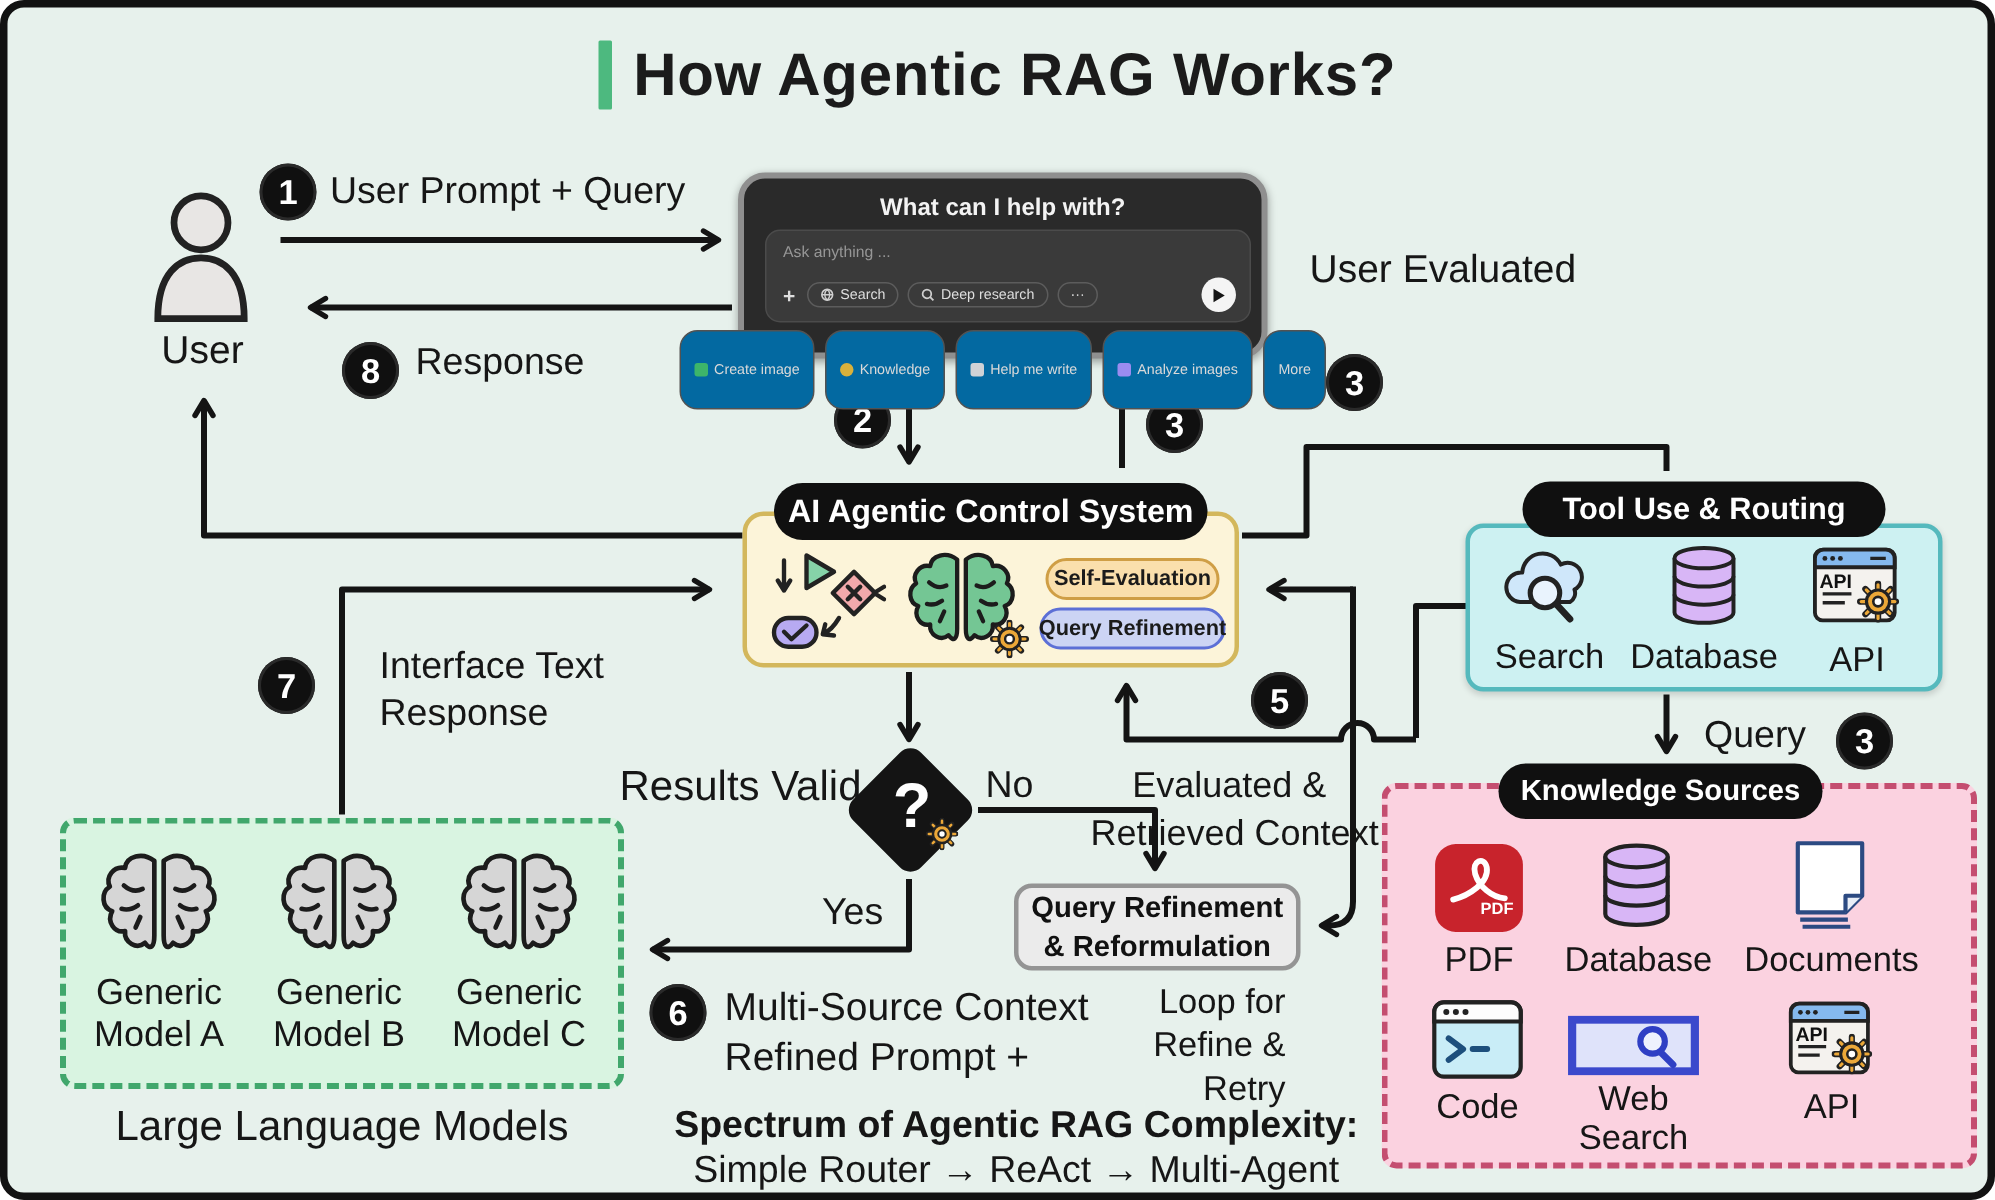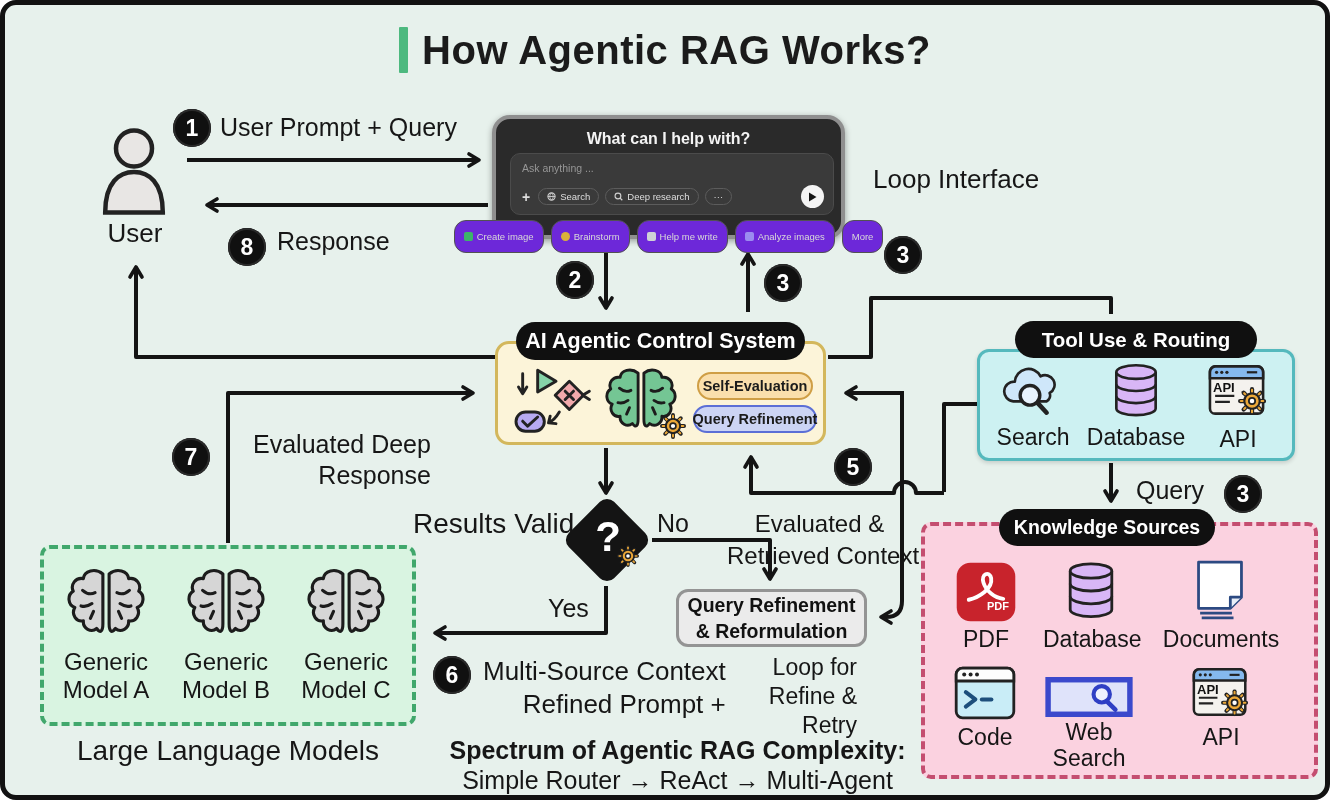--- a/index.html
+++ b/index.html
@@ -1,33 +1,33 @@
 <!DOCTYPE html>
 <html><head>
 <meta charset="utf-8">
 <style>
   html,body{margin:0;padding:0;background:#fff;font-family:"Liberation Sans","DejaVu Sans",sans-serif;}
   .canvas{position:relative;width:1330px;height:800px;background:#e7f1ec;border:5px solid #121212;border-radius:16px;box-sizing:border-box;overflow:hidden;}
   .abs{position:absolute;}
-  .lbl{position:absolute;color:#161616;font-weight:500;line-height:1.25;white-space:nowrap;text-align:right;}
+  .lbl{position:absolute;color:#161616;font-weight:500;line-height:1.25;white-space:nowrap;}
   .badge{position:absolute;width:38px;height:38px;border-radius:50%;background:#101010;color:#fff;font-size:23px;font-weight:700;display:flex;align-items:center;justify-content:center;box-shadow:0 0 0 2px #2a2a2a inset;}
   .blackpill{position:absolute;background:#101010;color:#fff;border-radius:20px;display:flex;align-items:center;justify-content:center;font-weight:700;z-index:4;}
   svg.wires{position:absolute;left:0;top:0;z-index:1;}
   .box{position:absolute;box-sizing:border-box;z-index:2;}
   
   .chat{background:#2a2a2a;border:4px solid #8f8f8f;border-radius:18px;box-shadow:0 2px 6px rgba(0,0,0,.35);z-index:3;}
   .chat-head{position:absolute;left:0;right:0;top:11px;text-align:center;color:#f3f3f3;font-size:16px;font-weight:700;}
   .chat-input{position:absolute;left:14px;top:34px;width:322px;height:60px;background:#3a3a3a;border:1px solid #4b4b4b;border-radius:10px;}
   .chat-ph{position:absolute;left:11px;top:8px;font-size:10.5px;color:#969696;}
   .chat-toolrow{position:absolute;left:9px;right:9px;bottom:6px;display:flex;align-items:center;gap:6px;}
   .tpill{display:flex;align-items:center;gap:4px;border:1px solid #5c5c5c;border-radius:11px;padding:2px 8px;font-size:9.5px;color:#dedede;}
   .chat-plus{color:#dedede;font-size:14px;font-weight:700;padding:0 2px;}
   .send{margin-left:auto;width:23px;height:23px;border-radius:50%;background:#f4f4f4;display:flex;align-items:center;justify-content:center;}
   .chiprow{position:absolute;left:0;right:0;top:101px;display:flex;justify-content:center;gap:7px;}
-  .chip{display:flex;align-items:center;gap:4px;border:1px solid #525252;border-radius:12px;padding:10px 9px;font-size:9.5px;color:#d9d9d9;background:#6d28d9;white-space:nowrap;}
+  .chip{display:flex;align-items:center;gap:4px;border:1px solid #525252;border-radius:12px;padding:20px 9px;font-size:9.5px;color:#d9d9d9;background:#0369a1;white-space:nowrap;}
   .cicon{width:9px;height:9px;border-radius:2px;display:inline-block;}
   
   .ctl{background:#fcf4d9;border:3px solid #d3b75c;border-radius:14px;}
   .minipill{position:absolute;display:flex;align-items:center;justify-content:center;font-size:14.5px;font-weight:600;color:#1b1b1b;border-radius:14px;box-sizing:border-box;white-space:nowrap;}
   .tool{background:#cdf1f2;border:3px solid #55b9bd;border-radius:12px;box-shadow:0 2px 4px rgba(0,0,0,.15);}
   .know{background:#fbd2e0;border:4px dashed #c44e70;border-radius:10px;}
   .llm{background:#d9f4e1;border:4px dashed #41a76c;border-radius:10px;}
   .qrr{background:#ebebeb;border:3.5px solid #949494;border-radius:12px;display:flex;flex-direction:column;align-items:center;justify-content:center;font-size:19.5px;font-weight:600;color:#111;line-height:1.35;z-index:2;}
   .diamond{position:absolute;left:570px;top:503px;width:64px;height:64px;background:#141414;border-radius:10px;transform:rotate(45deg);z-index:2;}
   .dq{position:absolute;left:583px;top:508px;width:40px;color:#fff;font-size:42px;font-weight:700;text-align:center;z-index:3;}
@@ -206,21 +206,21 @@
         </span>
       </div>
     </div>
     <div class="chiprow">
       <span class="chip">
           <span class="cicon" style="background:#3db56a"></span>
           <span>Create image</span>
         </span>
       <span class="chip">
           <span class="cicon" style="background:#d9b13b;border-radius:50%"></span>
-          <span>Brainstorm</span>
+          <span>Knowledge</span>
         </span>
       <span class="chip">
           <span class="cicon" style="background:#cfd2d6"></span>
           <span>Help me write</span>
         </span>
       <span class="chip">
           <span class="cicon" style="background:#9b8cf0"></span>
           <span>Analyze images</span>
         </span>
       <span class="chip">
@@ -236,23 +236,23 @@
   <div class="badge" style="left:879px;top:231px">3</div>
   <div class="badge" style="left:829px;top:443px">5</div>
   <div class="badge" style="left:1219px;top:470px">3</div>
   <div class="badge" style="left:167px;top:433px">7</div>
   <div class="badge" style="left:428px;top:651px">6</div>
 
   <div class="lbl" style="left:215px;top:107px;font-size:25px">User Prompt + Query</div>
   <div class="lbl" style="left:272px;top:221px;font-size:25px">
       <div>Response</div>
     </div>
-  <div class="lbl" style="left:868px;top:158px;font-size:26px">Loop Interface</div>
+  <div class="lbl" style="left:868px;top:158px;font-size:26px">User Evaluated</div>
   <div class="lbl" style="left:248px;top:424px;font-size:25px">
-      <div>Evaluated Deep</div>
+      <div>Interface Text</div>
       <div>Response</div>
     </div>
   <div class="lbl" style="left:408px;top:499px;width:152px;text-align:right;font-size:28px;line-height:1.45">
       <div>Results Valid</div>
     </div>
   <div class="lbl" style="left:652px;top:503px;font-size:25px">No</div>
   <div class="lbl" style="left:543px;top:588px;font-size:25px">Yes</div>
   <div class="lbl" style="left:722px;top:503px;width:185px;text-align:center;font-size:24px;line-height:1.35">
       <div>Evaluated &amp;</div>
       <div>Retrieved Context</div>

